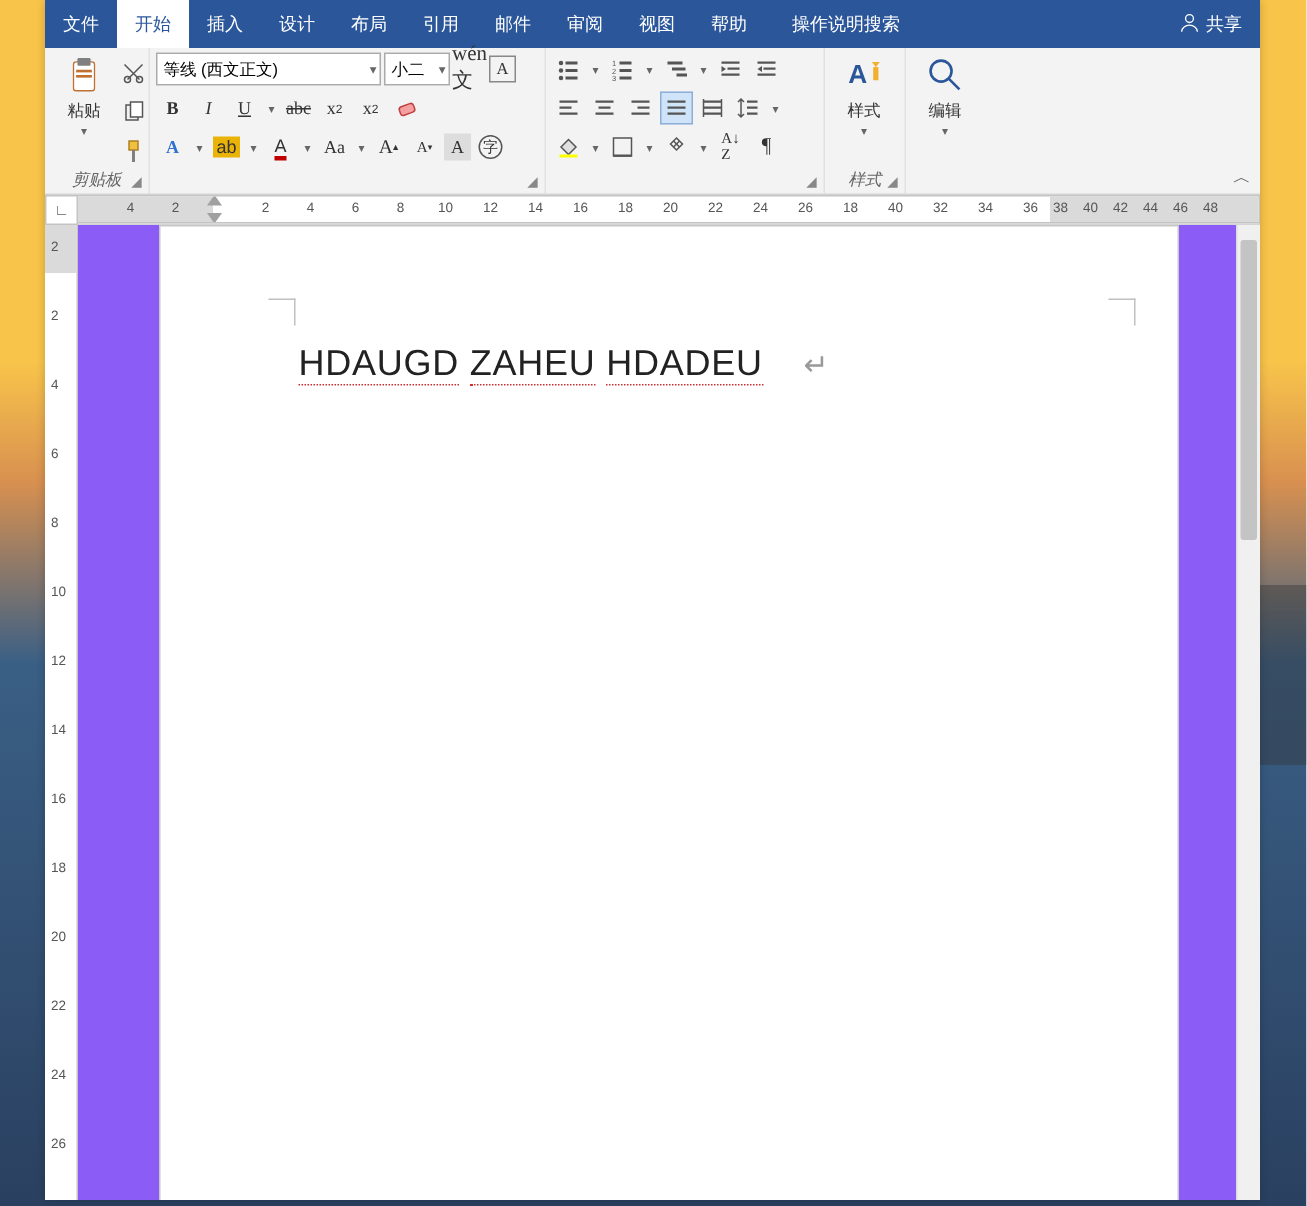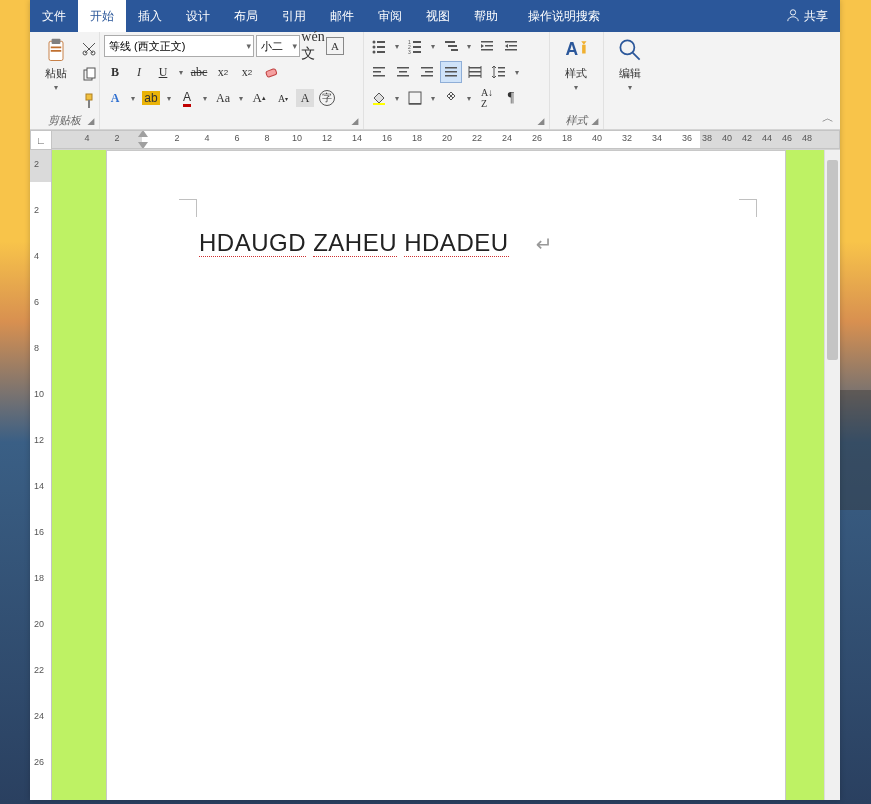--- a/index.html
+++ b/index.html
@@ -34,21 +34,21 @@
   .ruler-corner { width: 22px; height: 20px; background: #fff; border: 1px solid #c4c4c4; display:flex;align-items:center;justify-content:center; font-size:10px; color:#666;}
   .ruler-h { flex: 1; position: relative; background: #fff; border: 1px solid #c4c4c4; border-left:none; font-size: 9px; color: #555; overflow:hidden;}
   .ruler-h .num { position: absolute; top: 2px; font-size: 9px; transform: translateX(-50%); }
   .ruler-h .indent-top { position:absolute; top:-1px; width:0; height:0; border-left:5px solid transparent;border-right:5px solid transparent;border-bottom:7px solid #a0a0a0;}
   .ruler-h .indent-bot { position:absolute; bottom:-1px; width:0; height:0; border-left:5px solid transparent;border-right:5px solid transparent;border-top:7px solid #a0a0a0;}
   .ruler-h .margin { position:absolute; top:0; bottom:0; background:#dadada;}
   .content { flex: 1; display: flex; overflow: hidden; background: #eaeaea; }
   .ruler-v { width: 22px; background: #fff; border-right: 1px solid #c4c4c4; position: relative; font-size: 9px; color: #555;}
   .ruler-v .num { position:absolute; left:4px; transform: translateY(-50%) rotate(0deg);}
   .ruler-v .margin { position:absolute; left:0; right:0; background:#dadada;}
-  .page-wrap { flex: 1; overflow: auto; padding: 0; background:#bef264; }
+  .page-wrap { flex: 1; overflow: auto; padding: 0; background:#8b5cf6; }
   .page { width: 680px; min-height: 900px; background: #fff; margin: 0 auto; position: relative; border:1px solid #c8c8c8; }
   .page-margin-tl, .page-margin-tr { position:absolute; top:48px; width:18px; height:18px; }
   .page-margin-tl { left:72px; border-left:1px solid #c0c0c0; border-bottom:1px solid #c0c0c0; transform: rotate(180deg);}
   .page-margin-tr { right:28px; border-right:1px solid #c0c0c0; border-bottom:1px solid #c0c0c0; transform: rotate(180deg) scaleX(-1);}
   .doc-text { position: absolute; top: 78px; left: 92px; font-family: "DengXian","Segoe UI",sans-serif; font-size: 24px; color: #222; letter-spacing: .5px;}
   .doc-text .w { border-bottom: 1.5px dotted #cc3030; }
   .para-mark { color:#999; margin-left:20px; font-size:20px;}
   .scrollbar-v { position:absolute; right:0; top:150px; bottom:0; width:16px; background:#f0f0f0; border-left:1px solid #dcdcdc;}
   .scrollbar-v .thumb { position:absolute; left:2px; right:2px; top:10px; height:200px; background:#c4c4c4; border-radius:2px;}
 </style>

